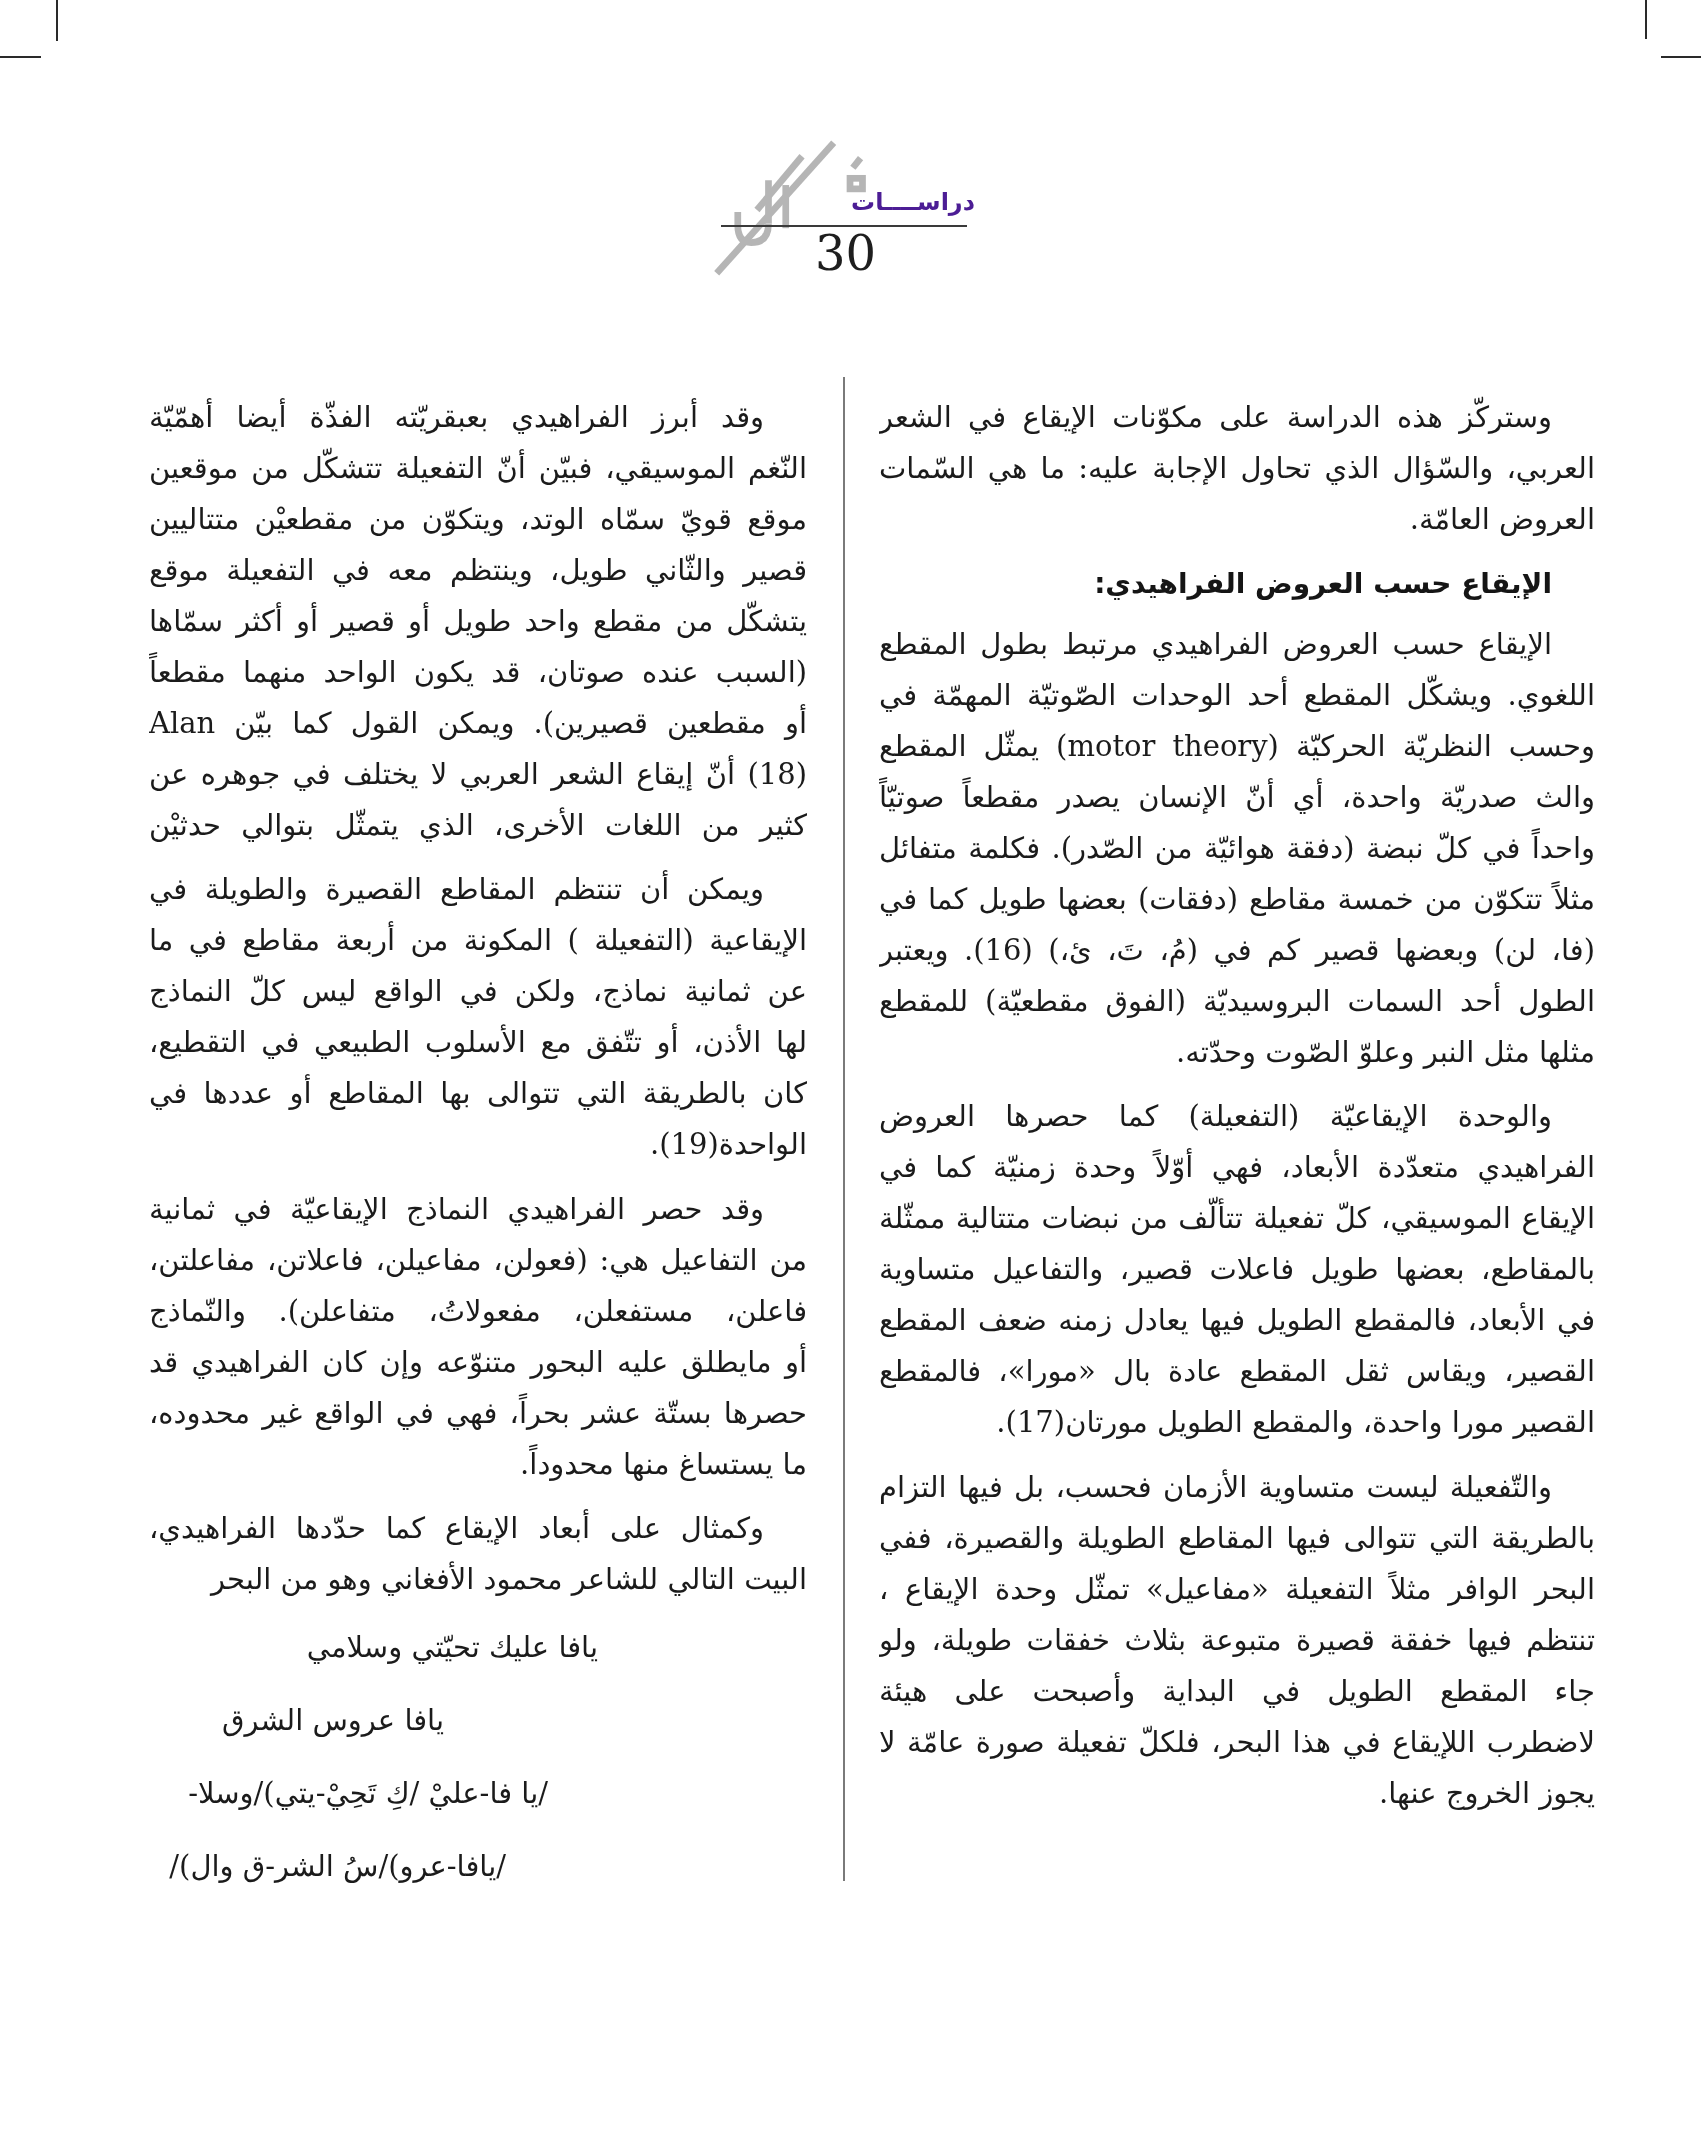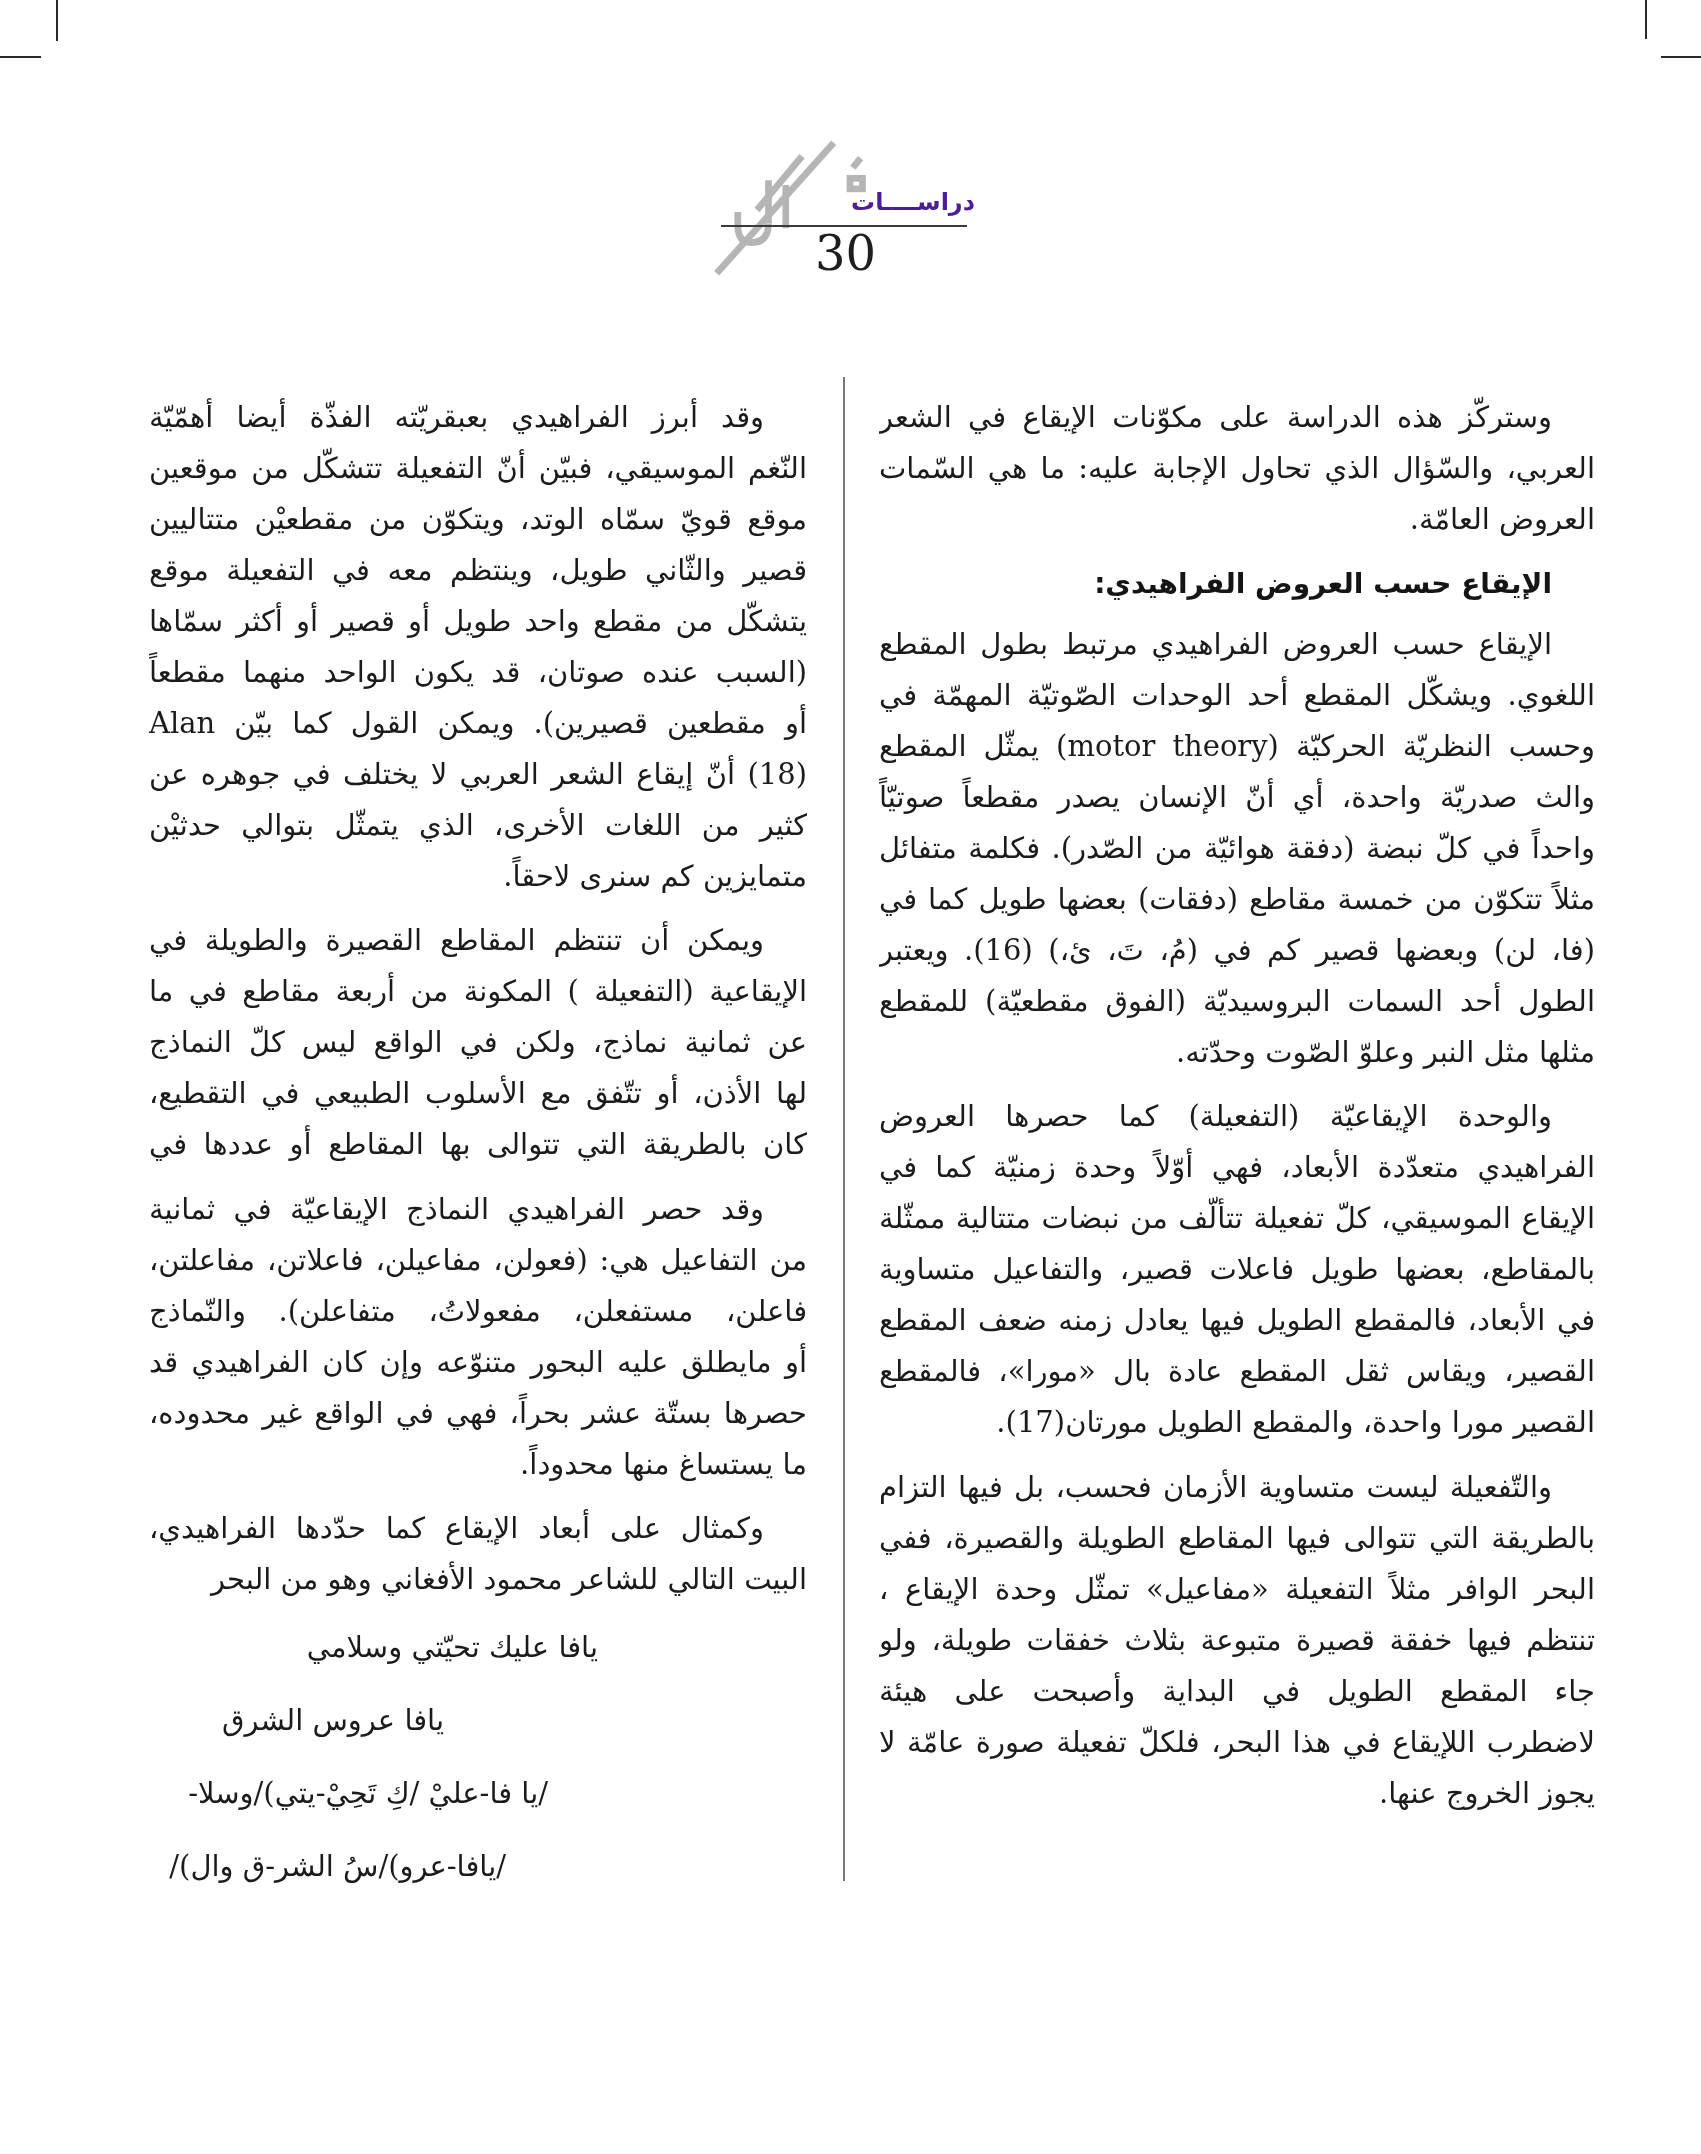--- a/index.html
+++ b/index.html
@@ -108,28 +108,28 @@
   <div class="para">
       <div class="line just" style="padding-right: 43px;">وقد أبرز الفراهيدي بعبقريّته الفذّة أيضا أهمّيّة اتساق</div>
       <div class="line just">النّغم الموسيقي، فبيّن أنّ التفعيلة تتشكّل من موقعين إيقاعيين:</div>
       <div class="line just">موقع قويّ سمّاه الوتد، ويتكوّن من مقطعيْن متتاليين أوّلهما</div>
       <div class="line just">قصير والثّاني طويل، وينتظم معه في التفعيلة  موقع ضعيف</div>
       <div class="line just">يتشكّل من مقطع واحد طويل أو قصير أو أكثر سمّاها أسباب</div>
       <div class="line just">(السبب عنده صوتان، قد يكون الواحد منهما مقطعاً طويلاً</div>
       <div class="line just">أو مقطعين قصيرين). ويمكن القول كما بيّن Alan Prince</div>
       <div class="line just">(18) أنّ إيقاع الشعر العربي لا يختلف في جوهره عن الشعر في</div>
       <div class="line just">كثير من اللغات الأخرى، الذي يتمثّل بتوالي حدثيْن إيقاعيّي</div>
-      <div class="line">متمايزين كم سنرى لاحقاً.</div>
     </div>
   <div class="para">
       <div class="line just" style="padding-right: 43px;">ويمكن أن تنتظم المقاطع القصيرة والطويلة في الوحدة</div>
       <div class="line just">الإيقاعية (التفعيلة ) المكونة من أربعة مقاطع في ما ينوف</div>
       <div class="line just">عن ثمانية نماذج، ولكن في الواقع ليس كلّ النماذج تطرب</div>
       <div class="line just">لها الأذن، أو تتّفق مع الأسلوب الطبيعي في التقطيع، سواء</div>
       <div class="line just">كان بالطريقة التي تتوالى بها المقاطع أو عددها في التفعيلة</div>
+      <div class="line">الواحدة(19).</div>
     </div>
   <div class="para">
       <div class="line just" style="padding-right: 43px;">وقد حصر الفراهيدي النماذج الإيقاعيّة في ثمانية أنواع</div>
       <div class="line just">من التفاعيل هي: (فعولن، مفاعيلن، فاعلاتن، مفاعلتن،</div>
       <div class="line just">فاعلن، مستفعلن، مفعولاتُ، متفاعلن). والنّماذج الإيقاعيّة</div>
       <div class="line just">أو مايطلق عليه البحور متنوّعه وإن كان الفراهيدي قد</div>
       <div class="line just">حصرها بستّة عشر بحراً، فهي في الواقع غير محدوده، ولكن</div>
       <div class="line">ما يستساغ منها محدوداً.</div>
     </div>
   <div class="para">

